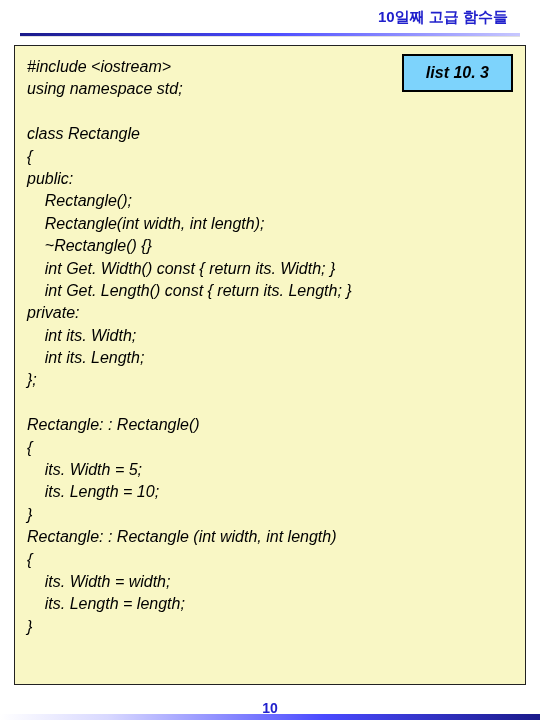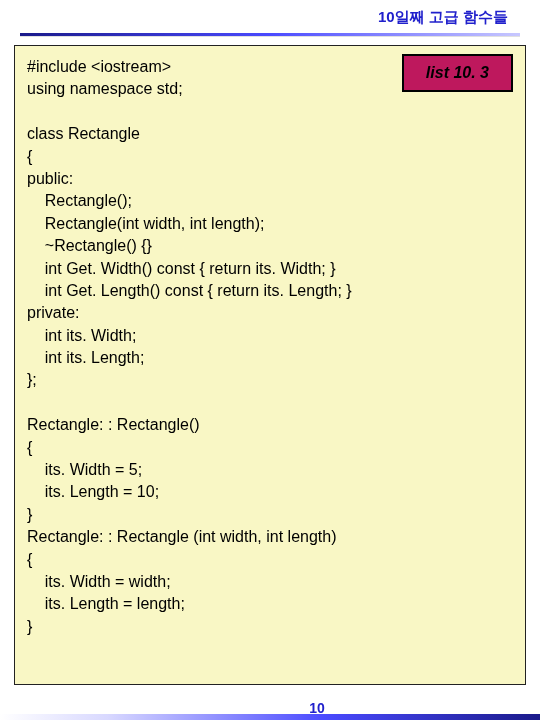--- a/index.html
+++ b/index.html
@@ -34,41 +34,41 @@
     height: 640px;
     position: relative;
     font-family: Arial, sans-serif;
     font-size: 16px;
     line-height: 1.4;
     color: #000;
   }
   .code-block {
     white-space: pre;
     font-family: Arial, sans-serif;
+    font-style: italic;
   }
   .list-box {
     position: absolute;
     top: 8px;
     right: 12px;
     border: 2px solid #000;
-    background: #be185d;
+    background: #7dd3fc;
     padding: 6px 22px;
     font-size: 16px;
     font-weight: bold;
     font-style: italic;
   }
   .page-number {
     position: absolute;
     bottom: 4px;
     left: 50%;
     transform: translateX(-50%);
     color: #2020cc;
     font-size: 14px;
     font-weight: bold;
-    margin-left: 47px;
   }
   .footer-bar {
     position: absolute;
     bottom: 0;
     left: 0;
     right: 0;
     height: 6px;
     background: linear-gradient(90deg, #ffffff 0%, #d8d8ff 20%, #4a4aff 60%, #1a1a8a 100%);
   }
 </style>

